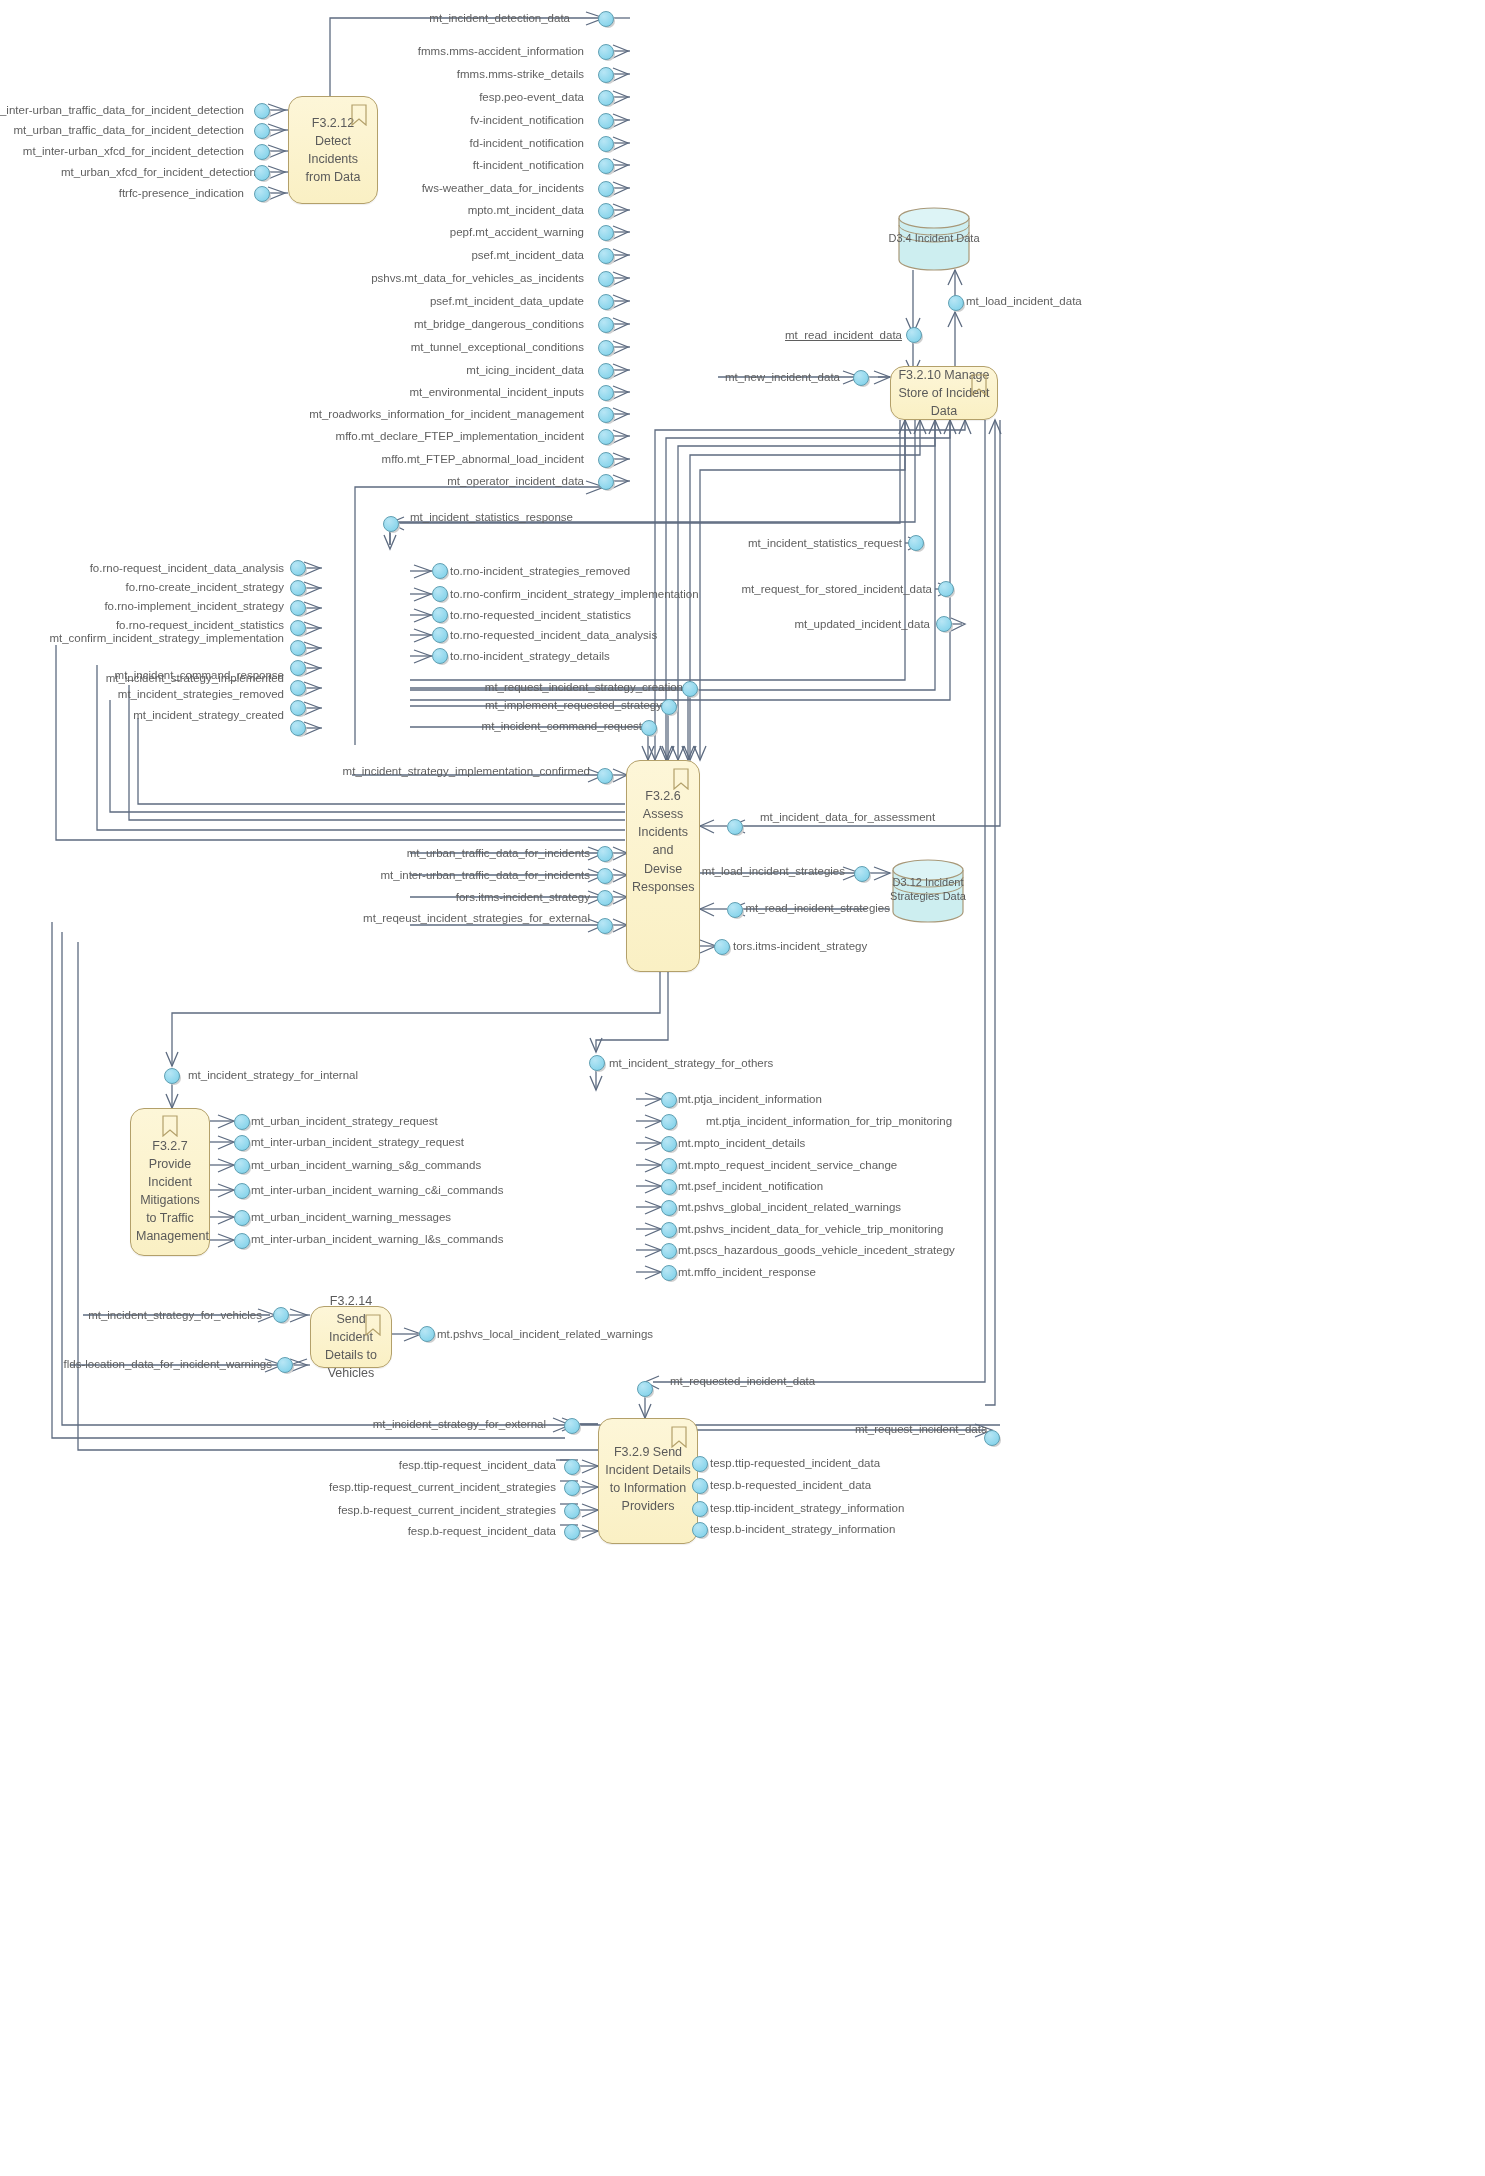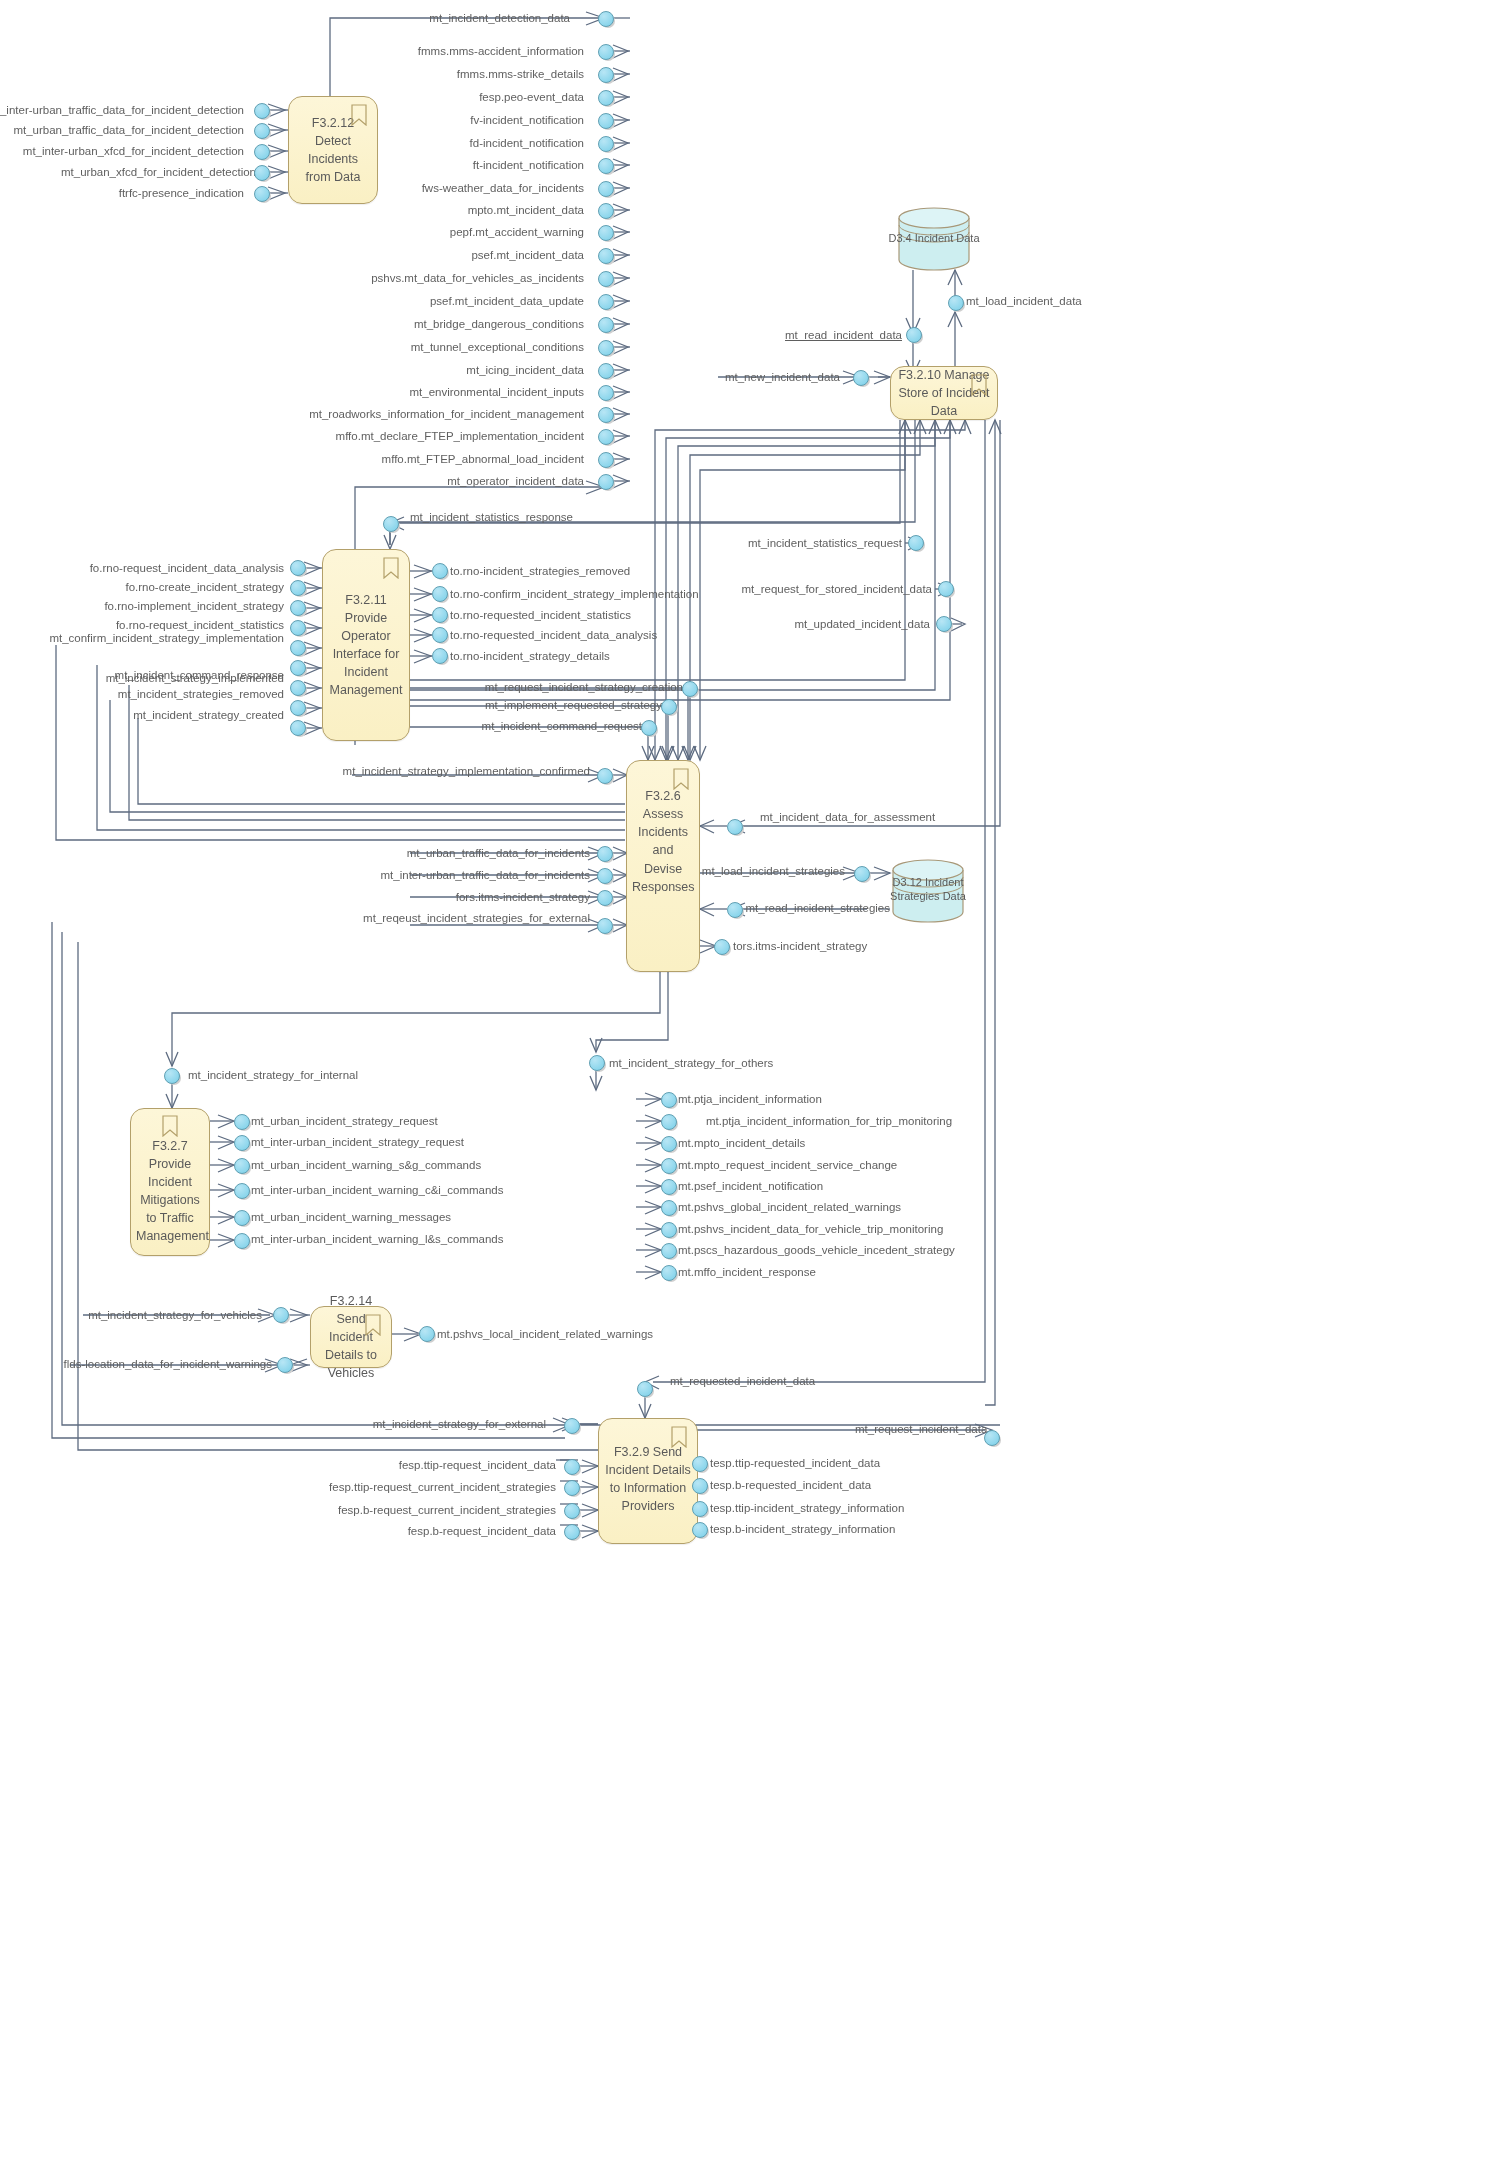--- a/index.html
+++ b/index.html
@@ -364,26 +364,20 @@
 </div>
 
 
 <div class="proc" style="left:890px;top:366px;width:108px;height:54px;">
   <svg class="bmk" viewBox="0 0 18 22">
         <path d="M2 1 h14 v20 l-7 -6 l-7 6 z" fill="none" stroke="#b3a06a" stroke-width="1.2"></path>
       </svg>
   <span class="ttl">F3.2.10 Manage Store of Incident Data</span>
 </div>
 
-<div class="proc" style="left:322px;top:549px;width:88px;height:192px;">
-  <svg class="bmk" viewBox="0 0 18 22">
-        <path d="M2 1 h14 v20 l-7 -6 l-7 6 z" fill="none" stroke="#b3a06a" stroke-width="1.2"></path>
-      </svg>
-  <span class="ttl">F3.2.11 Provide Operator Interface for Incident Management</span>
-</div>
 
 <div class="proc" style="left:626px;top:760px;width:74px;height:212px;align-items:flex-start;padding-top:26px;">
   <svg class="bmk" viewBox="0 0 18 22">
         <path d="M2 1 h14 v20 l-7 -6 l-7 6 z" fill="none" stroke="#b3a06a" stroke-width="1.2"></path>
       </svg>
   <span class="ttl">F3.2.6 Assess Incidents and Devise Responses</span>
 </div>
 
 <div class="proc" style="left:130px;top:1108px;width:80px;height:148px;">
   <svg class="bmk" viewBox="0 0 18 22" style="right:auto;left:50%;margin-left:-9px;top:6px;">

